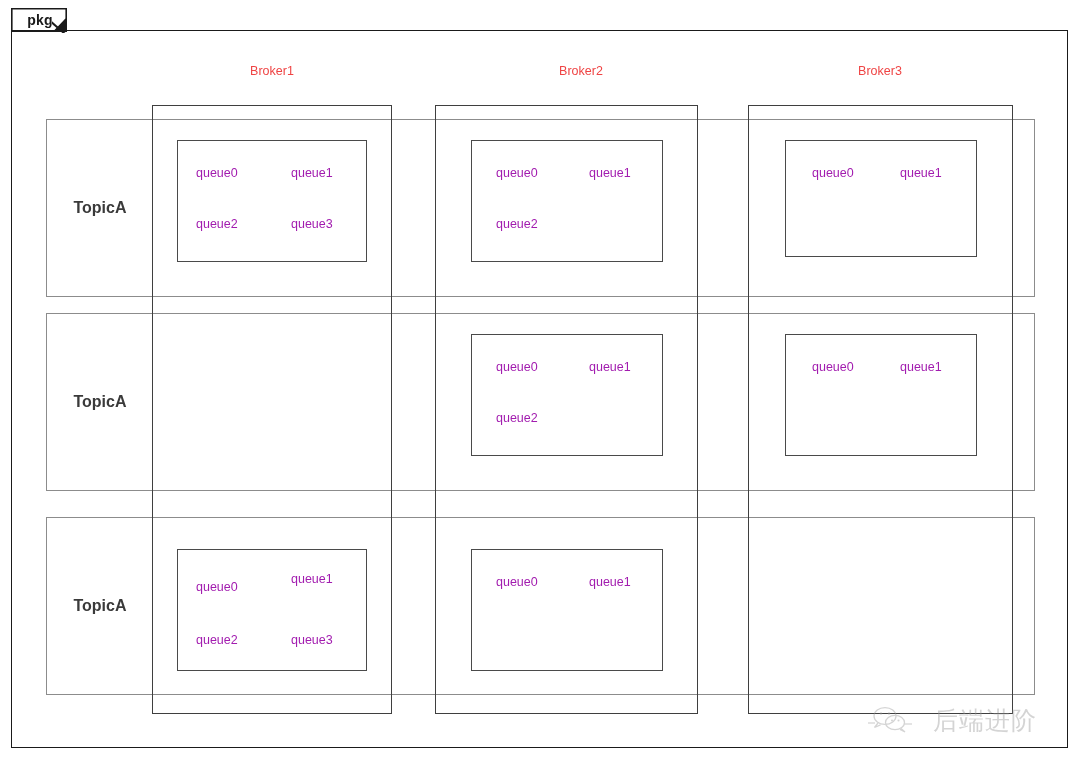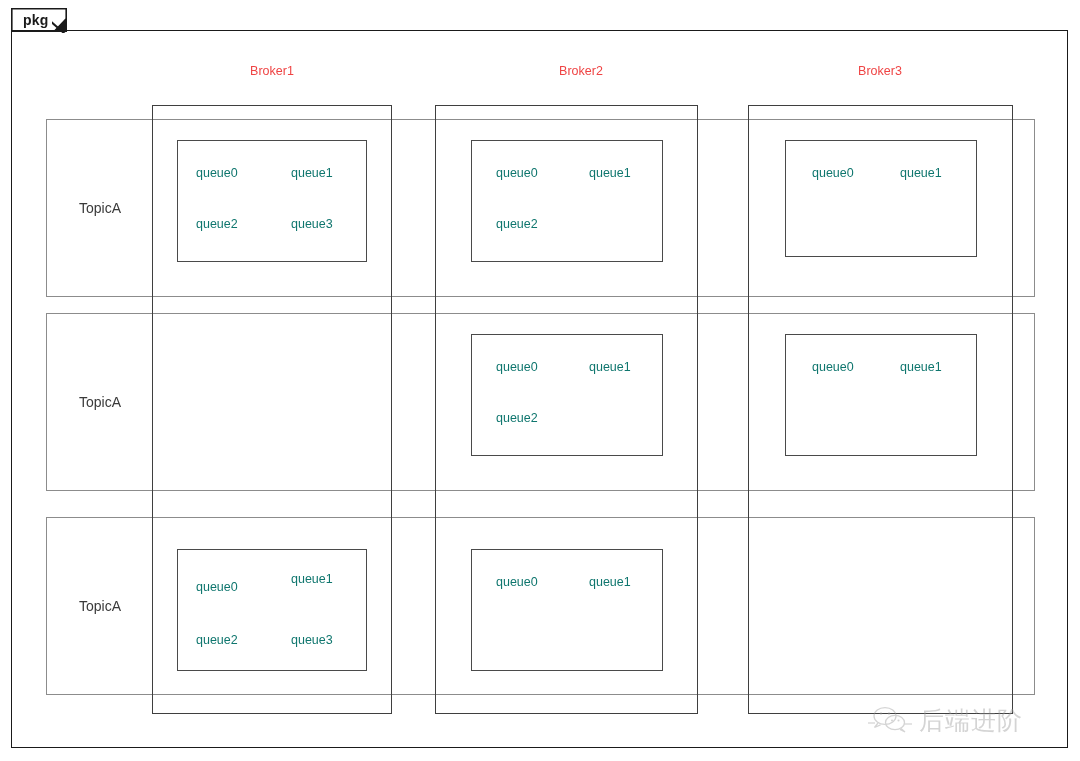--- a/index.html
+++ b/index.html
@@ -65,26 +65,26 @@
     left: -3px;
     top: 2px;
     width: 23px;
     height: 1.6px;
     background: #1a1a1a;
     transform: rotate(41deg);
     transform-origin: left center;
   }
   .pkg-tab-label {
     position: absolute;
-    left: 12px;
+    left: 6px;
     top: 0;
     width: 46px;
     height: 24px;
     line-height: 24px;
-    text-align: left;
+    text-align: center;
     font-size: 14px;
     font-weight: bold;
     color: #1a1a1a;
     letter-spacing: 0.2px;
   }
 
   
   .broker-label {
     position: absolute;
     font-size: 12.5px;
@@ -118,52 +118,53 @@
   }
   .topic-label {
     position: absolute;
     left: 0;
     top: 0;
     width: 106px;
     height: 100%;
     display: flex;
     align-items: center;
     justify-content: center;
-    font-size: 14px;
+    font-size: 16px;
     color: #3a3a3a;
     white-space: nowrap;
+    font-weight: bold;
   }
 
   
   .queue-box {
     position: absolute;
     border: 1.4px solid #4a4a4a;
     box-sizing: border-box;
     background: #ffffff;
     z-index: 5;
   }
   .queue-item {
     position: absolute;
     font-size: 12.5px;
-    color: #0f766e;
+    color: #a21caf;
     white-space: nowrap;
   }
 
   
   .watermark {
     position: absolute;
     left: 868px;
     top: 700px;
     width: 200px;
     height: 40px;
     z-index: 9;
     opacity: 0.42;
     display: flex;
     align-items: center;
-    gap: 5px;
+    gap: 19px;
   }
   .watermark .wm-logo {
     flex: 0 0 auto;
     width: 46px;
     height: 30px;
     position: relative;
   }
   .watermark .wm-text {
     font-size: 25px;
     color: #9a9a9a;

